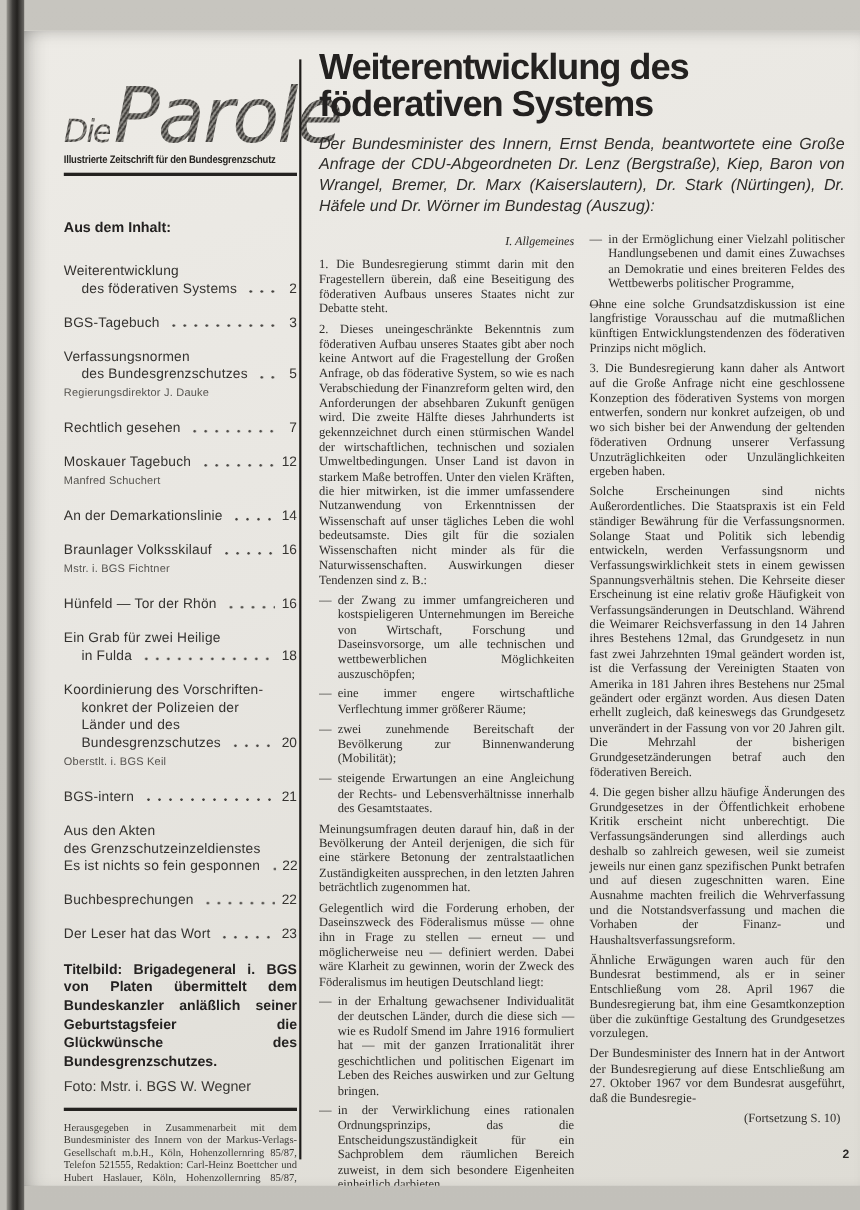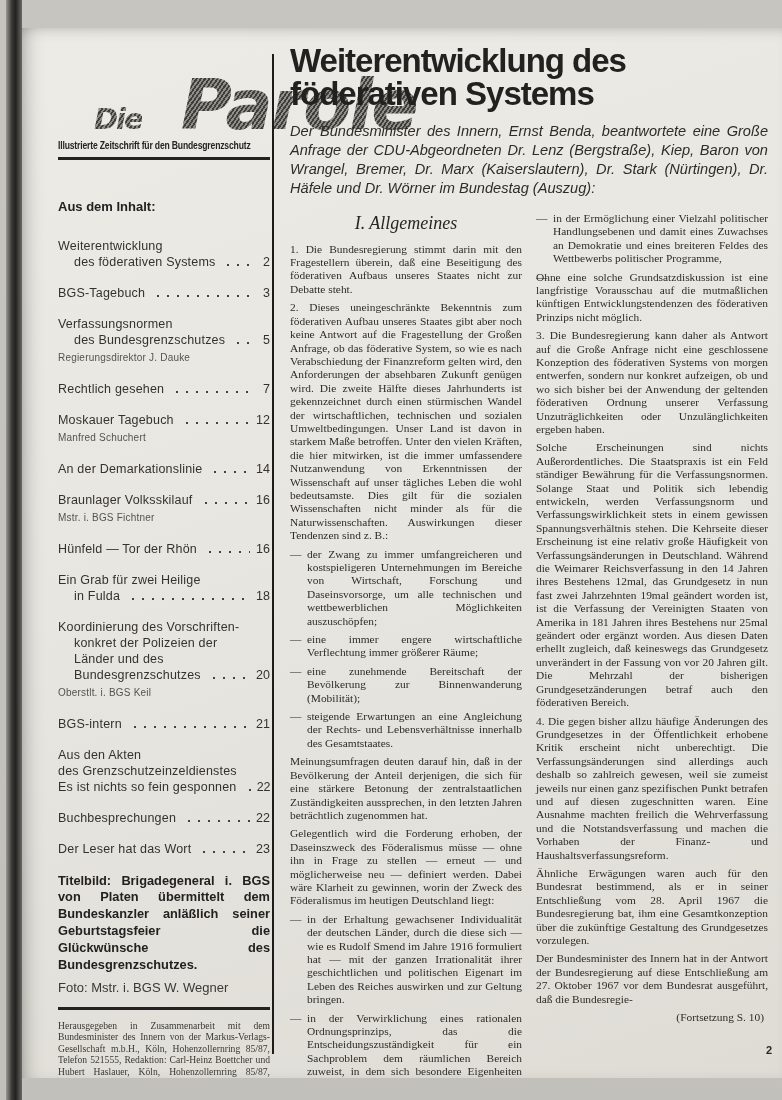--- a/index.html
+++ b/index.html
@@ -12,22 +12,22 @@
   
   .page{position:absolute;left:22px;top:28px;width:760px;height:1050px;overflow:hidden;
     background:linear-gradient(160deg,#edebe6 0%,#e8e6e1 45%,#dedcd5 100%);
     box-shadow:inset 14px 0 22px -16px rgba(0,0,0,.45), inset 0 10px 18px -14px rgba(0,0,0,.3);}
   .blemish{position:absolute;left:652px;top:768px;width:30px;height:20px;border-radius:50%;
     background:#f2f0eb;filter:blur(2px);opacity:.9;}
 
   
   .toc-col{position:absolute;left:36px;top:22px;width:212px;color:#2f2d2a;}
   .logo-row{display:flex;align-items:baseline;margin:26px 0 2px 0;}
-  .logo-die,.logo-parole{font-family:"DejaVu Sans",sans-serif;font-weight:bold;font-style:oblique;
-    color:#4c4a47;letter-spacing:-2px;line-height:.85;margin-left:36px;}
+  .logo-die,.logo-parole{font-family:"DejaVu Sans",sans-serif;font-weight:normal;font-style:oblique;
+    color:#4c4a47;letter-spacing:-2px;line-height:.85;}
   @supports ((-webkit-background-clip:text) or (background-clip:text)){
     .logo-die,.logo-parole{
       background:repeating-linear-gradient(125deg,#403e3b 0 1.7px,#8f8d88 1.7px 3.4px);
       -webkit-background-clip:text;background-clip:text;color:transparent;}
   }
   .logo-die{font-size:29px;margin-right:3px;}
   .logo-parole{font-size:70px;}
   .logo-sub{font-weight:bold;font-size:10px;white-space:nowrap;transform:scaleX(.86);
     transform-origin:left center;letter-spacing:-.2px;color:#262421;margin-top:4px;}
   .rule{height:3px;background:#242220;margin:6px 0 0 0;}
@@ -55,22 +55,22 @@
   
   .article{position:absolute;left:268px;top:16px;width:478px;color:#2c2a27;}
   .a-title{font-weight:bold;font-size:33px;line-height:1.0;letter-spacing:-1px;color:#232120;margin:0;}
   .a-title span{display:block;}
   .a-lead{font-family:Liberation Sans, sans-serif;font-style:italic;font-size:14.6px;
     line-height:1.3;text-align:justify;margin-top:12px;color:#2e2c29;}
   .cols{display:flex;gap:14px;margin-top:14px;}
   .col{width:232px;font-family:"Liberation Serif",serif;font-size:11.4px;line-height:13.4px;
     text-align:justify;color:#2e2c29;}
   .blk{margin:0 0 5px 0;}
-  .blk.heading{font-style:italic;font-size:18px;line-height:1.1;margin:2px 0 9px 0;
-    text-align:center;color:#282623;}
+  .blk.heading{font-style:italic;font-size:11px;line-height:1.1;margin:2px 0 9px 0;
+    text-align:right;color:#282623;}
   .blk.dash{position:relative;padding-left:17px;}
   .dashm{position:absolute;left:0;top:0;}
   .contnote{text-align:right;padding-right:4px;margin-top:2px;}
   .pageno{position:absolute;right:10px;bottom:22px;font-family:"Liberation Sans",sans-serif;
     font-size:11px;font-weight:bold;color:#2b2927;}
 </style>
 </head>
 <body>
 
 <div class="canvas">
@@ -231,21 +231,21 @@
         <span>föderativen Systems</span>
       </h1>
       <div class="a-lead">Der Bundesminister des Innern, Ernst Benda, beantwortete eine Große Anfrage der CDU-Abgeordneten Dr. Lenz (Bergstraße), Kiep, Baron von Wrangel, Bremer, Dr. Marx (Kaiserslautern), Dr. Stark (Nürtingen), Dr. Häfele und Dr. Wörner im Bundestag (Auszug):</div>
       <div class="cols">
         <div class="col" id="col-left">
             <div class="blk heading">I. Allgemeines</div>
             <div class="blk para">1. Die Bundesregierung stimmt darin mit den Fragestellern überein, daß eine Beseitigung des föderativen Aufbaus unseres Staates nicht zur Debatte steht.</div>
             <div class="blk para">2. Dieses uneingeschränkte Bekenntnis zum föderativen Aufbau unseres Staates gibt aber noch keine Antwort auf die Fragestellung der Großen Anfrage, ob das föderative System, so wie es nach Verabschiedung der Finanzreform gelten wird, den Anforderungen der absehbaren Zukunft genügen wird. Die zweite Hälfte dieses Jahrhunderts ist gekennzeichnet durch einen stürmischen Wandel der wirtschaftlichen, technischen und sozialen Umweltbedingungen. Unser Land ist davon in starkem Maße betroffen. Unter den vielen Kräften, die hier mitwirken, ist die immer umfassendere Nutzanwendung von Erkenntnissen der Wissenschaft auf unser tägliches Leben die wohl bedeutsamste. Dies gilt für die sozialen Wissenschaften nicht minder als für die Naturwissenschaften. Auswirkungen dieser Tendenzen sind z. B.:</div>
             <div class="blk dash"><span class="dashm">—</span><span>der Zwang zu immer umfangreicheren und kostspieligeren Unternehmungen im Bereiche von Wirtschaft, Forschung und Daseinsvorsorge, um alle technischen und wettbewerblichen Möglichkeiten auszuschöpfen;</span></div>
             <div class="blk dash"><span class="dashm">—</span><span>eine immer engere wirtschaftliche Verflechtung immer größerer Räume;</span></div>
-            <div class="blk dash"><span class="dashm">—</span><span>eine zunehmende Bereitschaft der Bevölkerung zur Binnenwanderung (Mobilität);</span></div>
+            <div class="blk dash"><span class="dashm">—</span><span>zwei zunehmende Bereitschaft der Bevölkerung zur Binnenwanderung (Mobilität);</span></div>
             <div class="blk dash"><span class="dashm">—</span><span>steigende Erwartungen an eine Angleichung der Rechts- und Lebensverhältnisse innerhalb des Gesamtstaates.</span></div>
             <div class="blk para">Meinungsumfragen deuten darauf hin, daß in der Bevölkerung der Anteil derjenigen, die sich für eine stärkere Betonung der zentralstaatlichen Zuständigkeiten aussprechen, in den letzten Jahren beträchtlich zugenommen hat.</div>
             <div class="blk para">Gelegentlich wird die Forderung erhoben, der Daseinszweck des Föderalismus müsse — ohne ihn in Frage zu stellen — erneut — und möglicherweise neu — definiert werden. Dabei wäre Klarheit zu gewinnen, worin der Zweck des Föderalismus im heutigen Deutschland liegt:</div>
             <div class="blk dash"><span class="dashm">—</span><span>in der Erhaltung gewachsener Individualität der deutschen Länder, durch die diese sich — wie es Rudolf Smend im Jahre 1916 formuliert hat — mit der ganzen Irrationalität ihrer geschichtlichen und politischen Eigenart im Leben des Reiches auswirken und zur Geltung bringen.</span></div>
             <div class="blk dash"><span class="dashm">—</span><span>in der Verwirklichung eines rationalen Ordnungsprinzips, das die Entscheidungszuständigkeit für ein Sachproblem dem räumlichen Bereich zuweist, in dem sich besondere Eigenheiten einheitlich darbieten,</span></div>
           </div>
         <div class="col" id="col-right">
             <div class="blk dash"><span class="dashm">—</span><span>in der Ermöglichung einer Vielzahl politischer Handlungsebenen und damit eines Zuwachses an Demokratie und eines breiteren Feldes des Wettbewerbs politischer Programme,</span></div>
             <div class="blk dash"><span class="dashm">—</span></div>
             <div class="blk para">Ohne eine solche Grundsatzdiskussion ist eine langfristige Vorausschau auf die mutmaßlichen künftigen Entwicklungstendenzen des föderativen Prinzips nicht möglich.</div>

